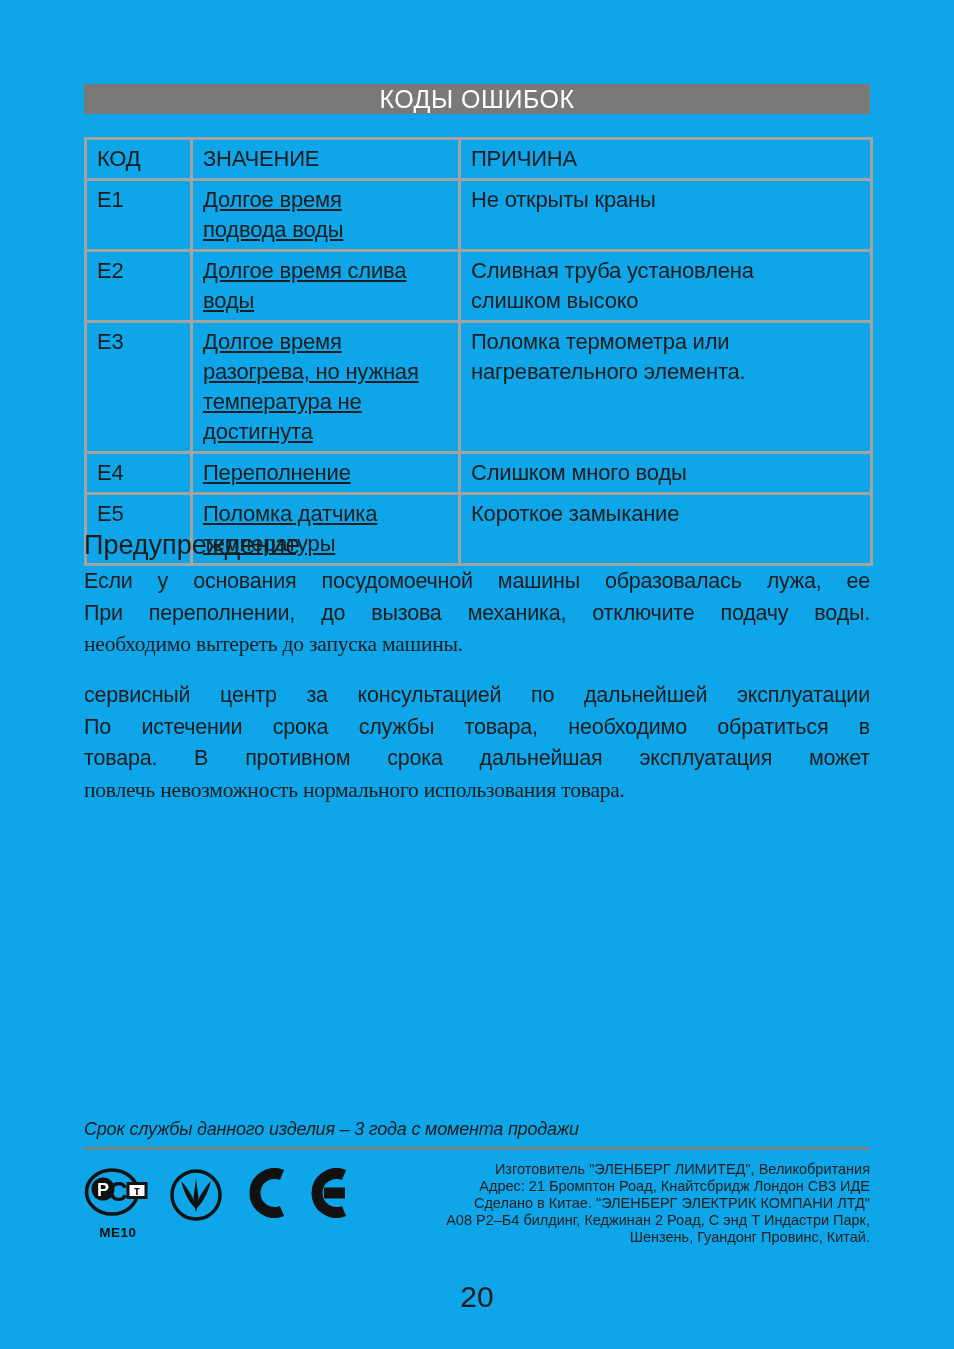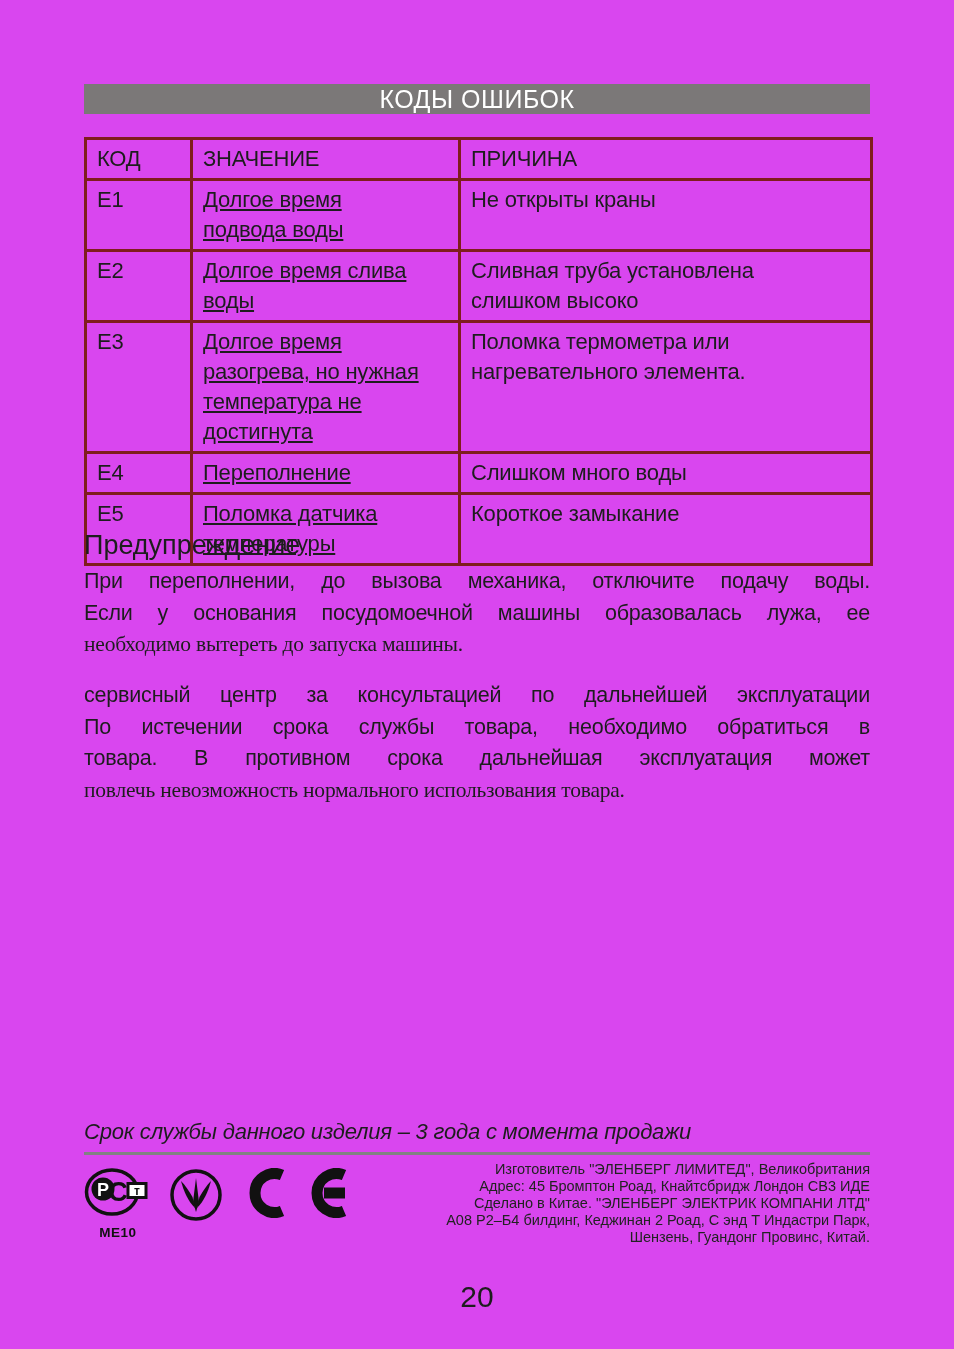--- a/index.html
+++ b/index.html
@@ -1,21 +1,21 @@
 <!DOCTYPE html>
 <html><head>
 <meta charset="utf-8">
 <style>
   html, body { margin: 0; padding: 0; background: #e8e8e8; }
   #page {
     position: relative;
     width: 954px;
     height: 1349px;
     margin: 0 auto;
-    background: #d946ef;
+    background: #0ea5e9;
     font-family: "Liberation Sans", sans-serif;
     color: #1d1d1d;
     overflow: hidden;
   }
 
   
   #title-bar {
     position: absolute;
     left: 84px; top: 84px;
     width: 786px; height: 30px;
@@ -30,21 +30,21 @@
   #error-table {
     position: absolute;
     left: 84px; top: 137px;
     width: 786px;
     border-collapse: collapse;
     table-layout: fixed;
     font-size: 22px;
     letter-spacing: -0.2px;
   }
   #error-table th, #error-table td {
-    border: 3px solid #7f1d1d;
+    border: 3px solid #a3a3a3;
     vertical-align: top;
     text-align: left;
     padding: 4px 6px 4px 10px;
     font-weight: 400;
     line-height: 30px;
   }
   #error-table col.c-code    { width: 106px; }
   #error-table col.c-meaning { width: 268px; }
   #error-table col.c-cause   { width: 412px; }
   #error-table td.cell-meaning { padding-right: 30px; text-decoration: underline; }
@@ -75,21 +75,21 @@
   #warning-paragraph-1 { top: 566px; }
   #warning-paragraph-2 { top: 680px; }
   .jline { text-align: justify; text-align-last: justify; }
   .jlast { text-align: left; font-family: Liberation Serif, serif; }
 
   
   #service-life {
     position: absolute;
     left: 84px; top: 1119px;
     width: 786px;
-    font-size: 22px;
+    font-size: 18px;
     font-style: italic;
     padding-bottom: 7px;
     border-bottom: 3px solid #828282;
     letter-spacing: -0.2px;
   }
 
   
   #cert-icons {
     position: absolute;
     left: 84px; top: 1168px;
@@ -171,22 +171,22 @@
       <td class="cell-code">E5</td>
       <td class="cell-meaning">Поломка датчика температуры</td>
       <td class="cell-cause">Короткое замыкание</td>
     </tr>
   </tbody>
     </table>
 
   <div id="warning-heading">Предупреждение</div>
 
   <div id="warning-paragraph-1" class="paragraph">
+    <div class="jline">Если у основания посудомоечной машины образовалась лужа, ее</div>
     <div class="jline">При переполнении, до вызова механика, отключите подачу воды.</div>
-    <div class="jline">Если у основания посудомоечной машины образовалась лужа, ее</div>
     <div class="jlast">необходимо вытереть до запуска машины.</div>
   </div>
 
   <div id="warning-paragraph-2" class="paragraph">
     <div class="jline">сервисный центр за консультацией по дальнейшей эксплуатации</div>
     <div class="jline">По истечении срока службы товара, необходимо обратиться в</div>
     <div class="jline">товара. В противном срока дальнейшая эксплуатация может</div>
     <div class="jlast">повлечь невозможность нормального использования товара.</div>
   </div>
 
@@ -221,21 +221,21 @@
       <svg width="112" height="50" viewBox="0 0 112 50" aria-hidden="true">
         <path d="M42 7 A 19.5 19.5 0 1 0 42 43" fill="none" stroke="#111" stroke-width="11"></path>
         <path d="M104 7 A 19.5 19.5 0 1 0 104 43" fill="none" stroke="#111" stroke-width="11"></path>
         <path d="M84 25 H 105" fill="none" stroke="#111" stroke-width="11"></path>
       </svg>
     </span>
   </div>
 
   <div id="manufacturer-info">
     <div>Изготовитель "ЭЛЕНБЕРГ ЛИМИТЕД", Великобритания</div>
-    <div>Адрес: 45 Бромптон Роад, Кнайтсбридж Лондон СВ3 ИДЕ</div>
+    <div>Адрес: 21 Бромптон Роад, Кнайтсбридж Лондон СВ3 ИДЕ</div>
     <div>Сделано в Китае. "ЭЛЕНБЕРГ ЭЛЕКТРИК КОМПАНИ ЛТД"</div>
     <div>А08 Р2–Б4 билдинг, Кеджинан 2 Роад, С энд Т Индастри Парк,</div>
     <div>Шензень, Гуандонг Провинс, Китай.</div>
   </div>
 
   <div id="page-number">20</div>
 
 </div>
 
 </body></html>

